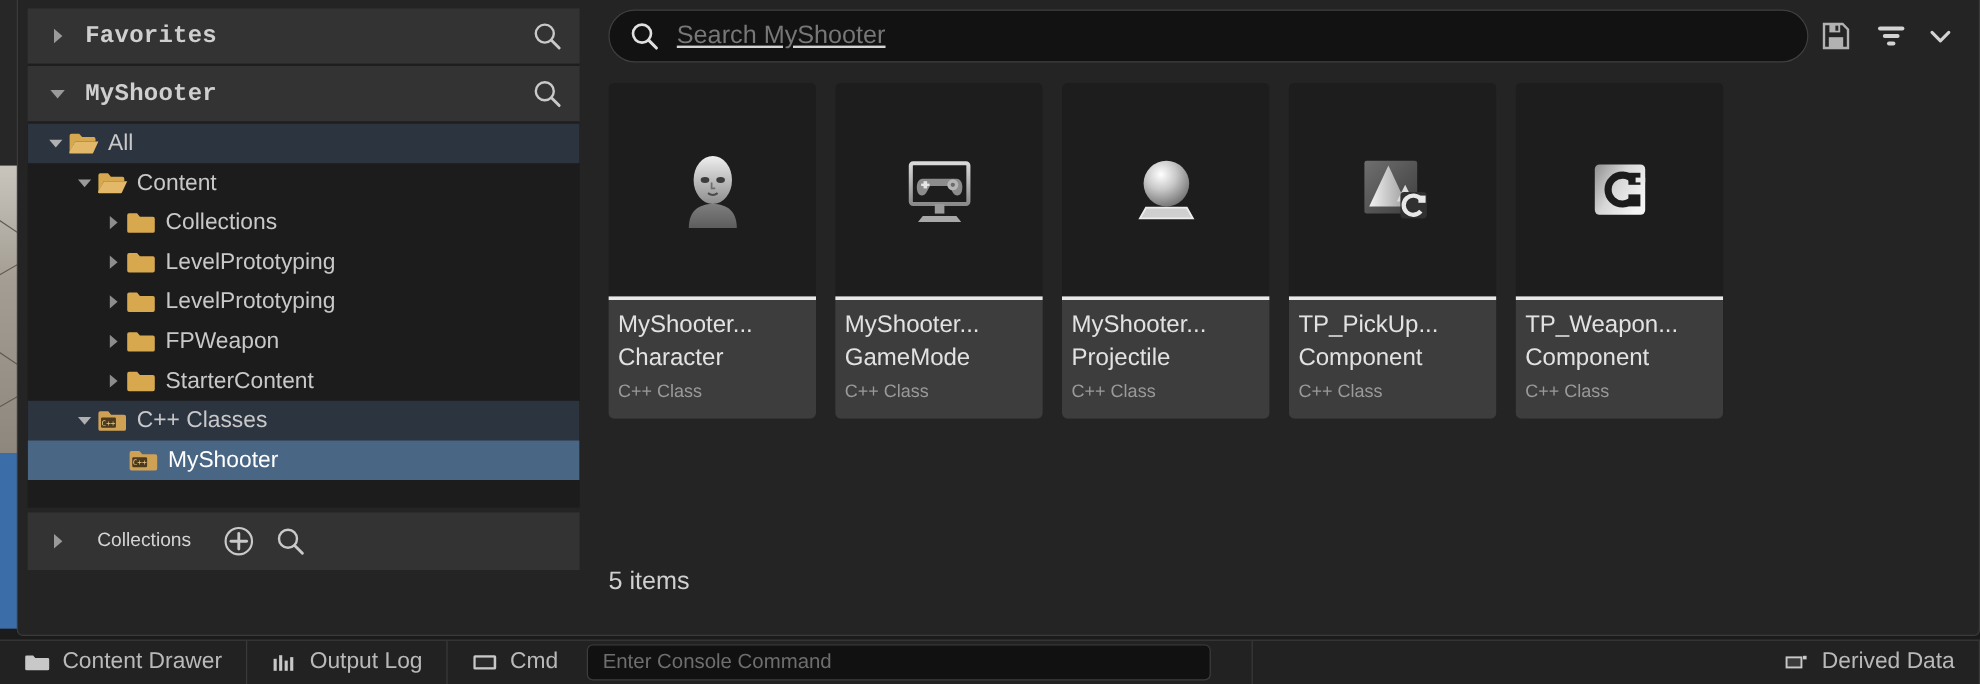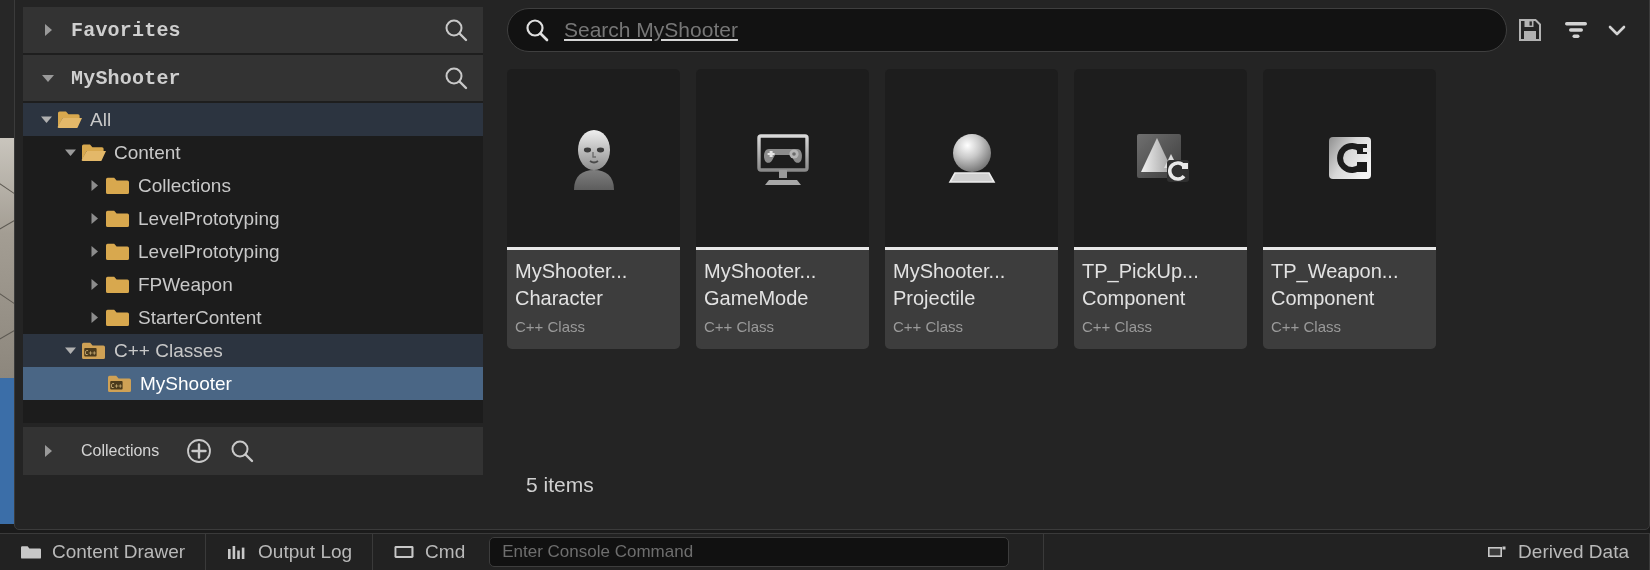--- a/index.html
+++ b/index.html
@@ -163,21 +163,21 @@
   }
   .tile-name {
     font-size: 20px; color: #e2e2e2; line-height: 1.35;
     white-space: nowrap; overflow: hidden;
   }
   .tile-type {
     font-size: 15px; color: #9a9a9a; margin-top: 6px;
   }
   .status {
     position: absolute; left: 14px; bottom: 30px;
-    font-size: 21px; color: #d0d0d0; margin-left: 19px;
+    font-size: 21px; color: #d0d0d0;
   }
 
   
   .tabstrip {
     position: absolute; left: 0; bottom: 0; width: 1650px; height: 36px;
     background: #222222;
     border-top: 1px solid #3a3a3a;
     display: flex; align-items: flex-end;
   }
   .tabstrip .tab {

